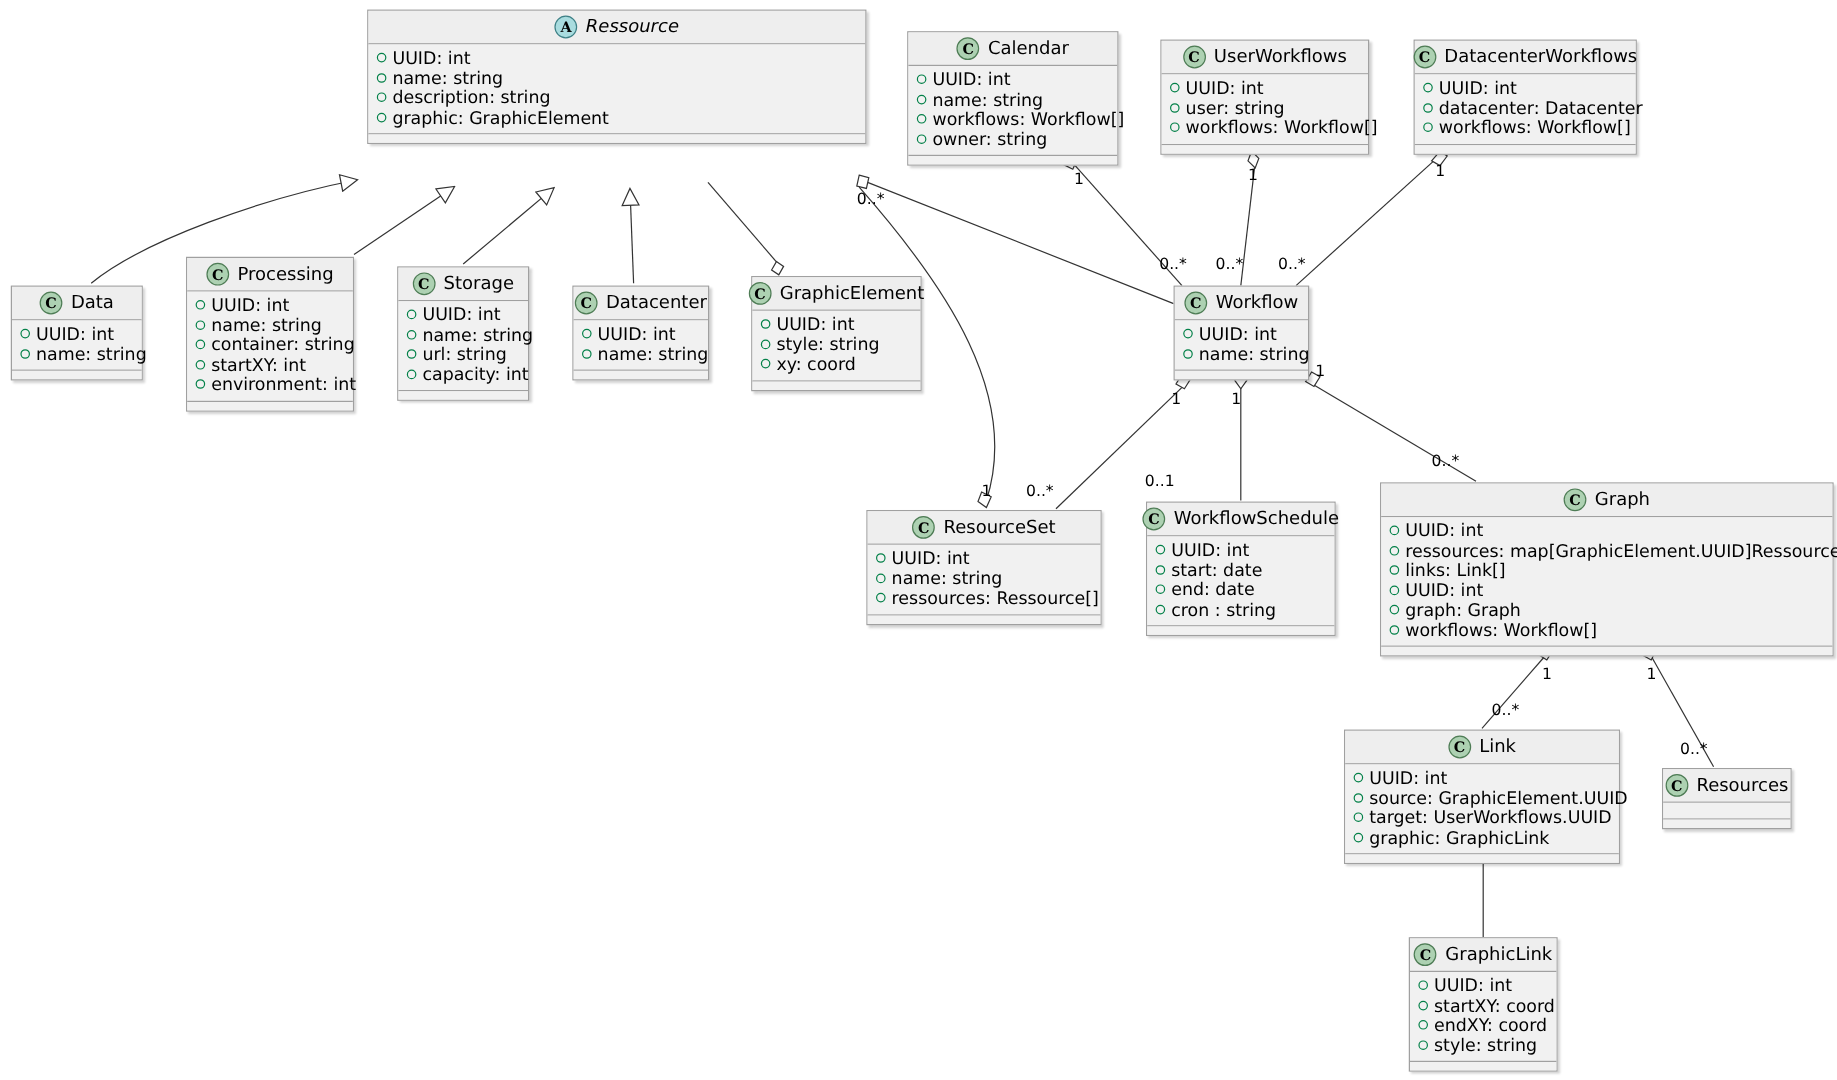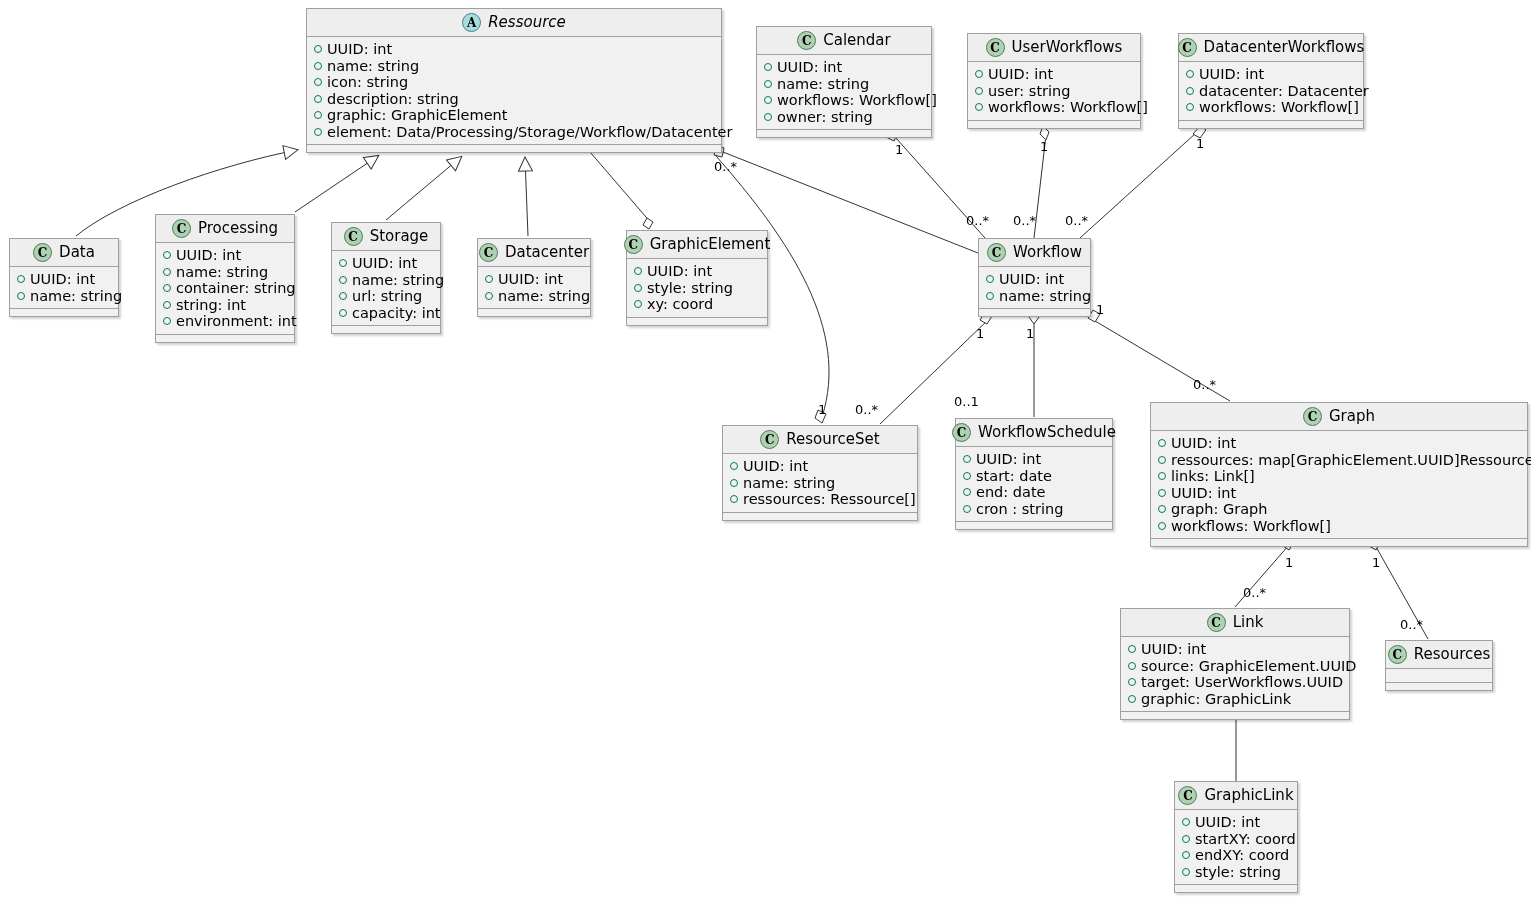--- a/index.html
+++ b/index.html
@@ -182,34 +182,26 @@
           <div class="attr">
             <span class="vis-dot"></span>
             <span>UUID: int</span>
           </div>
           <div class="attr">
             <span class="vis-dot"></span>
             <span>name: string</span>
           </div>
           <div class="attr">
             <span class="vis-dot"></span>
-            <span>icon: string</span>
-          </div>
-          <div class="attr">
-            <span class="vis-dot"></span>
             <span>description: string</span>
           </div>
           <div class="attr">
             <span class="vis-dot"></span>
             <span>graphic: GraphicElement</span>
           </div>
-          <div class="attr">
-            <span class="vis-dot"></span>
-            <span>element: Data/Processing/Storage/Workflow/Datacenter</span>
-          </div>
         </div>
         <div class="uml-footer"></div>
       </div>
       <div class="uml-class" style="left: 756px; top: 26px; width: 176px;">
         <div class="uml-header">
           <span class="badge c">C</span>
           <span class="uml-title">Calendar</span>
         </div>
         <div class="uml-attrs">
           <div class="attr">
@@ -303,21 +295,21 @@
           <div class="attr">
             <span class="vis-dot"></span>
             <span>name: string</span>
           </div>
           <div class="attr">
             <span class="vis-dot"></span>
             <span>container: string</span>
           </div>
           <div class="attr">
             <span class="vis-dot"></span>
-            <span>string: int</span>
+            <span>startXY: int</span>
           </div>
           <div class="attr">
             <span class="vis-dot"></span>
             <span>environment: int</span>
           </div>
         </div>
         <div class="uml-footer"></div>
       </div>
       <div class="uml-class" style="left: 331px; top: 222px; width: 110px;">
         <div class="uml-header">

